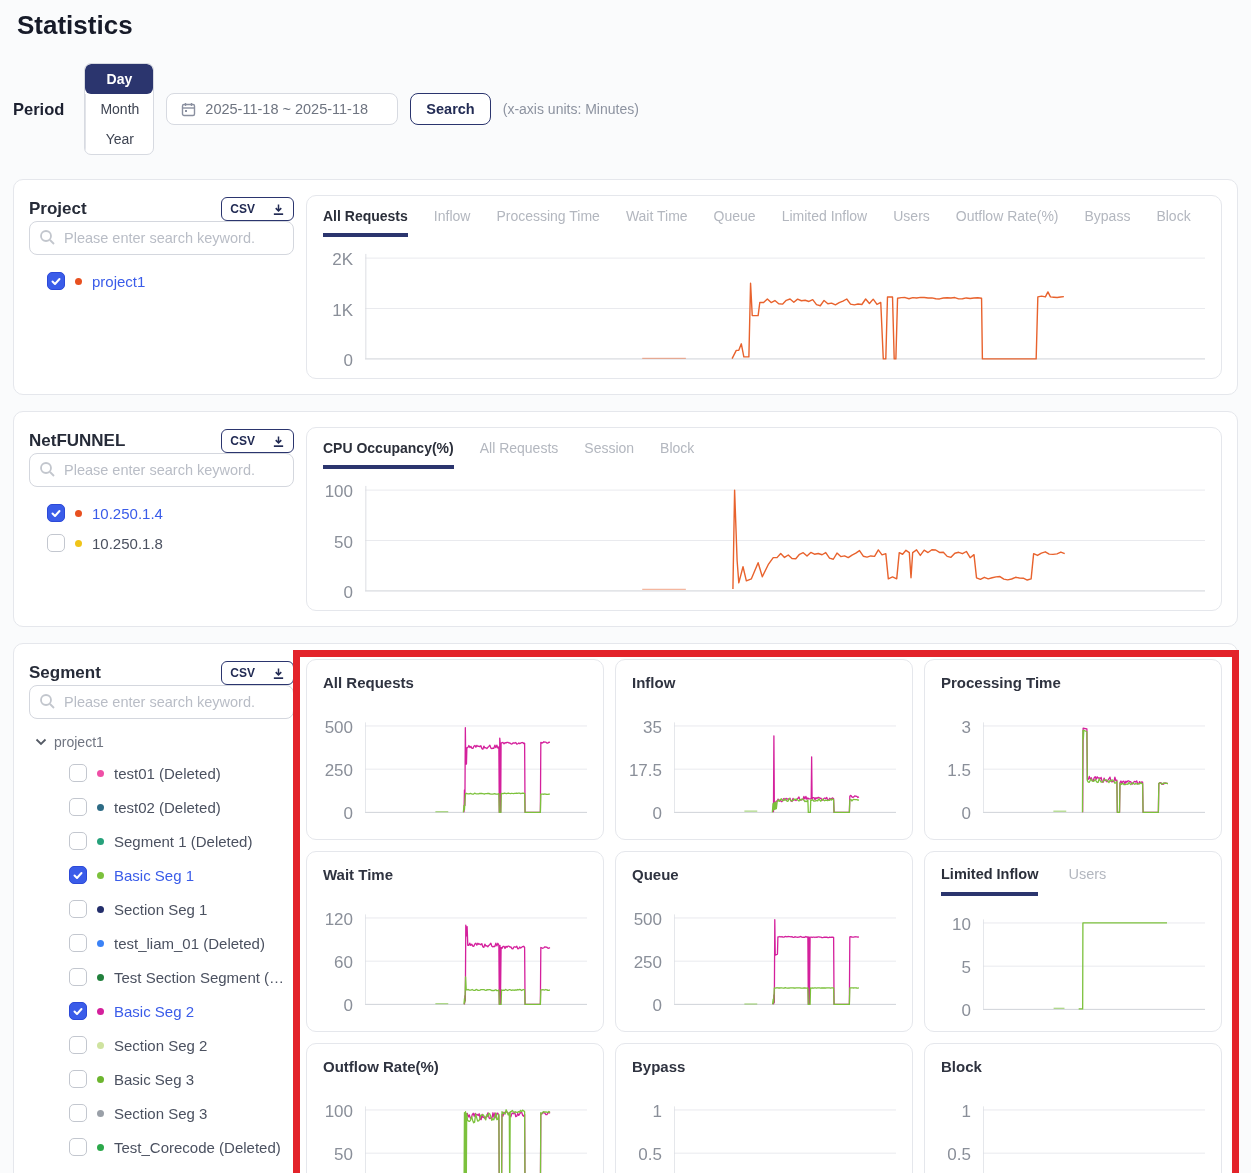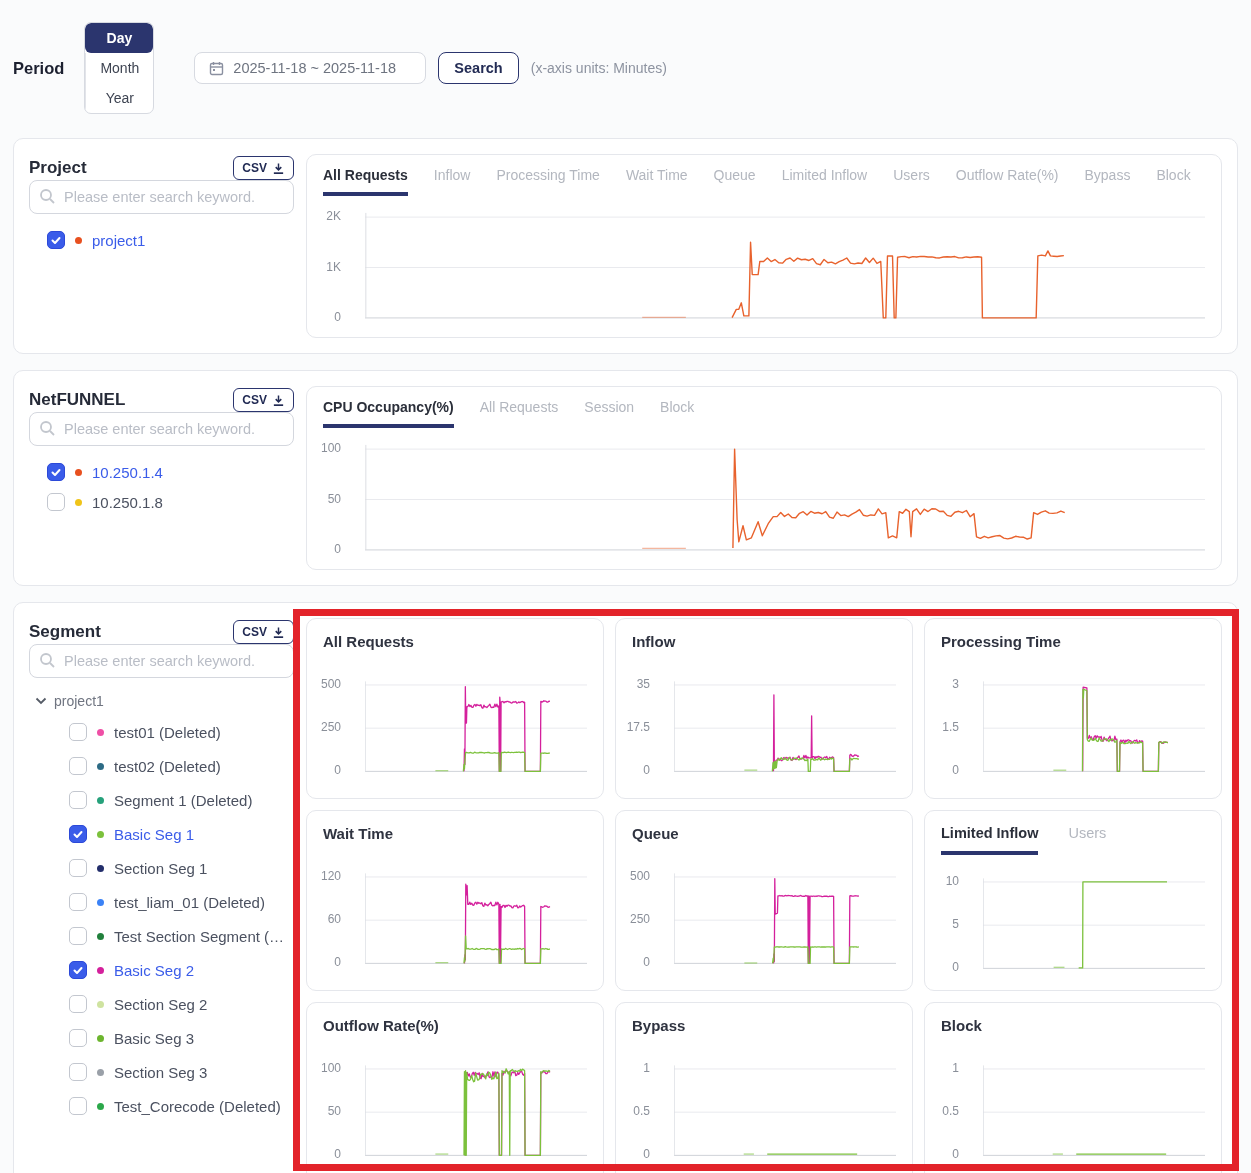--- a/index.html
+++ b/index.html
@@ -7,33 +7,33 @@
   .page { position:relative; width:1251px; height:1173px; overflow:hidden; background:#fafbfc; }
 
   .title { margin:0; padding:10px 0 0 17px; font-size:26px; font-weight:700; color:#171b29; }
 
   .period-row { display:flex; align-items:center; margin:22px 0 0 13px; gap:12px; }
   .period-label { font-size:16.5px; font-weight:700; color:#1c2030; margin-right:8px; }
   .btn-group { display:flex; border:1px solid #d7dae1; border-radius:7px; overflow:hidden; background:#fff;flex-direction:column; }
   .btn-group .seg { width:68px; padding:7px 0; text-align:center; font-size:14px; color:#3e4452; cursor:pointer; }
   .btn-group .seg + .seg { border-left:1px solid #e2e4e9; }
   .btn-group .seg.active { background:#2b356e; color:#fff; font-weight:600; border-radius:6px; border-color:transparent; }
-  .date-input { display:flex; align-items:center; gap:9px; border:1px solid #d7dae1; border-radius:8px; background:#fff; padding:7px 14px; width:232px; color:#6e7480; font-size:14.5px; cursor:pointer;margin-left:28px; }
+  .date-input { display:flex; align-items:center; gap:9px; border:1px solid #d7dae1; border-radius:8px; background:#fff; padding:7px 14px; width:232px; color:#6e7480; font-size:14.5px; cursor:pointer; }
   .search-btn { border:1.5px solid #2b356e; color:#222b54; background:#fff; border-radius:8px; padding:7px 15px; font-size:14.5px; font-weight:600; cursor:pointer; font-family:inherit; }
   .axis-note { color:#8d93a0; font-size:14px; }
 
   .panel { margin:0 13px; width:1225px; background:#fff; border:1px solid #e5e7ec; border-radius:10px; padding:15px; display:flex; gap:12px; }
   .panel-project { margin-top:24px; height:216px; }
   .panel-netfunnel { margin-top:16px; height:216px; }
   .panel-segment { margin-top:16px; height:600px; position:relative; }
 
   .left-col { width:265px; flex:none; }
   .left-head { display:flex; justify-content:space-between; align-items:center; margin-top:2px; }
   .panel-title { font-size:17px; font-weight:700; color:#262b38; }
-  .csv-btn { display:inline-flex; align-items:center; gap:5px; border:1px solid #2b356e; border-radius:6px; background:#fff; color:#222b54; font-size:12px; font-weight:700; padding:4px 8px; cursor:pointer; font-family:inherit; }
+  .csv-btn { display:inline-flex; align-items:center; gap:17px; border:1px solid #2b356e; border-radius:6px; background:#fff; color:#222b54; font-size:12px; font-weight:700; padding:4px 8px; cursor:pointer; font-family:inherit; }
 
   .search-box { position:relative; }
   .search-box input { width:100%; height:34px; border:1px solid #d4d7de; border-radius:8px; padding:0 10px 0 34px; font-size:14.5px; color:#444; background:#fff; font-family:inherit; outline:none; }
   .search-box input::placeholder { color:#b9bdc6; }
   .search-box .sicon { position:absolute; left:10px; top:8px; }
 
   .item-list { margin-top:17px; display:flex; flex-direction:column; gap:12px; padding-left:18px; }
   .item { display:flex; align-items:center; gap:10px; font-size:15px; color:#4b5160; }
   .cb { width:18px; height:18px; border-radius:5px; flex:none; cursor:pointer; }
   .cb.unchecked { border:1.5px solid #c3c7cf; background:#fff; }
@@ -55,28 +55,29 @@
   .card-title { font-size:15px; font-weight:600; color:#2f3340; }
   .mini-tabs { display:flex; gap:30px; }
   .mini-tabs .tab { font-size:14.5px; padding-bottom:10px; }
 
   .chart-wrap { position:relative; padding-left:42px; }
   .chart-wrap.big { height:126px; margin-top:6px; }
   .chart-wrap.small { height:108px; margin-top:22px; }
   .mini-tabs + .chart-wrap.small { margin-top:14px; }
   .chart-wrap svg { width:100%; height:100%; display:block; }
   .ylabels { position:absolute; left:0; top:0; bottom:0; width:36px; }
-  .ylabels span { position:absolute; right:18px; font-size:12px; color:#8a8f99; }
+  .ylabels span { position:absolute; right:6px; font-size:17px; color:#8a8f99; }
 
   .red-box { position:absolute; left:279px; top:6px; width:946px; height:562px; border:7px solid #e3232a; z-index:5; pointer-events:none; }
 </style>
 </head>
 <body>
 
 <div class="page">
+  <h1 class="title">Statistics</h1>
 
   <div class="period-row">
     <span class="period-label">Period</span>
     <div class="btn-group" id="period-tabs">
         <div class="seg active">Day</div>
         <div class="seg">Month</div>
         <div class="seg">Year</div>
       </div>
     <div class="date-input">
       <svg width="15" height="15" viewBox="0 0 15 15">

